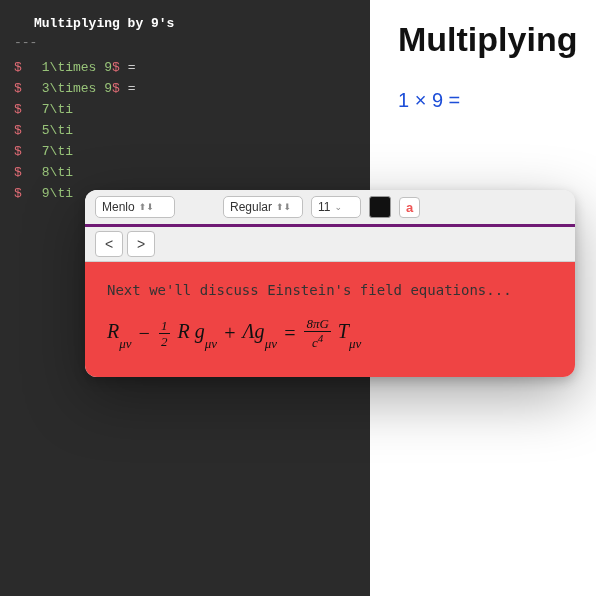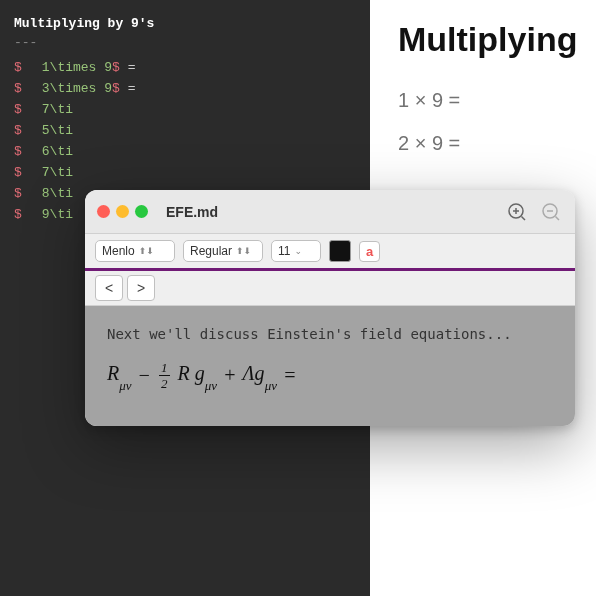--- a/index.html
+++ b/index.html
@@ -31,20 +31,21 @@
       font-family: 'Menlo', 'Monaco', 'Courier New', monospace;
       font-size: 13px;
       color: #cccccc;
       overflow: hidden;
     }
 
     .left-panel .title-line {
       color: #ffffff;
       font-weight: bold;
       margin-bottom: 4px;
+      margin-left: 20px;
     }
 
     .left-panel .divider {
       color: #888;
       margin-bottom: 10px;
     }
 
     .left-panel .code-line {
       margin-bottom: 6px;
       color: #cccccc;
@@ -75,21 +76,21 @@
     .right-panel .preview-title {
       font-size: 34px;
       font-weight: 800;
       color: #111;
       margin-bottom: 30px;
       font-family: -apple-system, BlinkMacSystemFont, "Helvetica Neue", Arial, sans-serif;
     }
 
     .right-panel .math-line {
       font-size: 20px;
-      color: #737373;
+      color: #1d4ed8;
       margin-bottom: 20px;
       font-family: -apple-system, BlinkMacSystemFont, "Helvetica Neue", Arial, sans-serif;
     }
 
     
     .floating-window {
       position: absolute;
       top: 190px;
       left: 85px;
       width: 490px;
@@ -175,20 +176,21 @@
       font-size: 9px;
       color: #888;
     }
 
     .format-select-font {
       min-width: 80px;
     }
 
     .format-select-style {
       min-width: 80px;
+      margin-left: 40px;
     }
 
     .format-select-size {
       min-width: 50px;
     }
 
     .color-box {
       width: 22px;
       height: 22px;
       background: #111;
@@ -226,22 +228,22 @@
       display: flex;
       align-items: center;
       justify-content: center;
       font-size: 14px;
       color: #444;
       cursor: pointer;
     }
 
     
     .window-content {
-      background: #a3a3a3;
-      padding: 18px 22px 36px;
+      background: #ef4444;
+      padding: 18px 22px 28px;
     }
 
     .content-text {
       font-family: 'Menlo', 'Monaco', monospace;
       font-size: 14px;
       color: #333;
       margin-bottom: 16px;
       line-height: 1.5;
     }
 
@@ -301,68 +303,39 @@
     <div class="code-line">
       <span class="dollar">$</span><span class="latex">3\times 9</span><span class="dollar">$</span><span class="equals"> =</span>
     </div>
     <div class="code-line">
       <span class="dollar">$</span><span class="latex">7\ti</span>
     </div>
     <div class="code-line">
       <span class="dollar">$</span><span class="latex">5\ti</span>
     </div>
     <div class="code-line">
-      <span class="dollar">$</span><span class="latex">6\ti</span>
-    </div>
-    <div class="code-line">
       <span class="dollar">$</span><span class="latex">7\ti</span>
     </div>
     <div class="code-line">
       <span class="dollar">$</span><span class="latex">8\ti</span>
     </div>
     <div class="code-line">
       <span class="dollar">$</span><span class="latex">9\ti</span>
     </div>
   </div>
 
   <div class="right-panel">
     <div class="preview-title">Multiplying</div>
     <div class="math-line">1 × 9 =</div>
-    <div class="math-line">2 × 9 =</div>
   </div>
 
 </div>
 
 <div class="floating-window">
 
-  <div class="title-bar">
-    <div class="traffic-lights">
-      <div class="traffic-light red"></div>
-      <div class="traffic-light yellow"></div>
-      <div class="traffic-light green"></div>
-    </div>
-    <div class="window-title">EFE.md</div>
-    <div class="toolbar-icons">
-      <div class="toolbar-icon">
-        <svg width="22" height="22" viewBox="0 0 22 22" fill="none">
-          <circle cx="10" cy="10" r="7" stroke="#666" stroke-width="1.5"></circle>
-          <line x1="7" y1="10" x2="13" y2="10" stroke="#666" stroke-width="1.5"></line>
-          <line x1="10" y1="7" x2="10" y2="13" stroke="#666" stroke-width="1.5"></line>
-          <line x1="15.5" y1="15.5" x2="19" y2="19" stroke="#666" stroke-width="1.5"></line>
-        </svg>
-      </div>
-      <div class="toolbar-icon">
-        <svg width="22" height="22" viewBox="0 0 22 22" fill="none">
-          <circle cx="10" cy="10" r="7" stroke="#aaa" stroke-width="1.5"></circle>
-          <line x1="7" y1="10" x2="13" y2="10" stroke="#aaa" stroke-width="1.5"></line>
-          <line x1="15.5" y1="15.5" x2="19" y2="19" stroke="#aaa" stroke-width="1.5"></line>
-        </svg>
-      </div>
-    </div>
-  </div>
 
   <div class="format-bar">
     <div class="format-select format-select-font">
       <span>Menlo</span>
       <span class="chevron">⬆⬇</span>
     </div>
     <div class="format-select format-select-style">
       <span>Regular</span>
       <span class="chevron">⬆⬇</span>
     </div>
@@ -389,16 +362,23 @@
       <span>R<span class="subscript">μν</span></span>
       <span>−</span>
       <span class="frac">
         <span class="num">1</span>
         <span class="den">2</span>
       </span>
       <span>R g<span class="subscript">μν</span></span>
       <span>+</span>
       <span>Λg<span class="subscript">μν</span></span>
       <span>=</span>
+      <span>
+        <span class="frac">
+          <span class="num">8πG</span>
+          <span class="den">c<sup>4</sup></span>
+        </span>
+        T<span class="subscript">μν</span>
+      </span>
     </div>
   </div>
 
 </div>
 
 </body></html>

